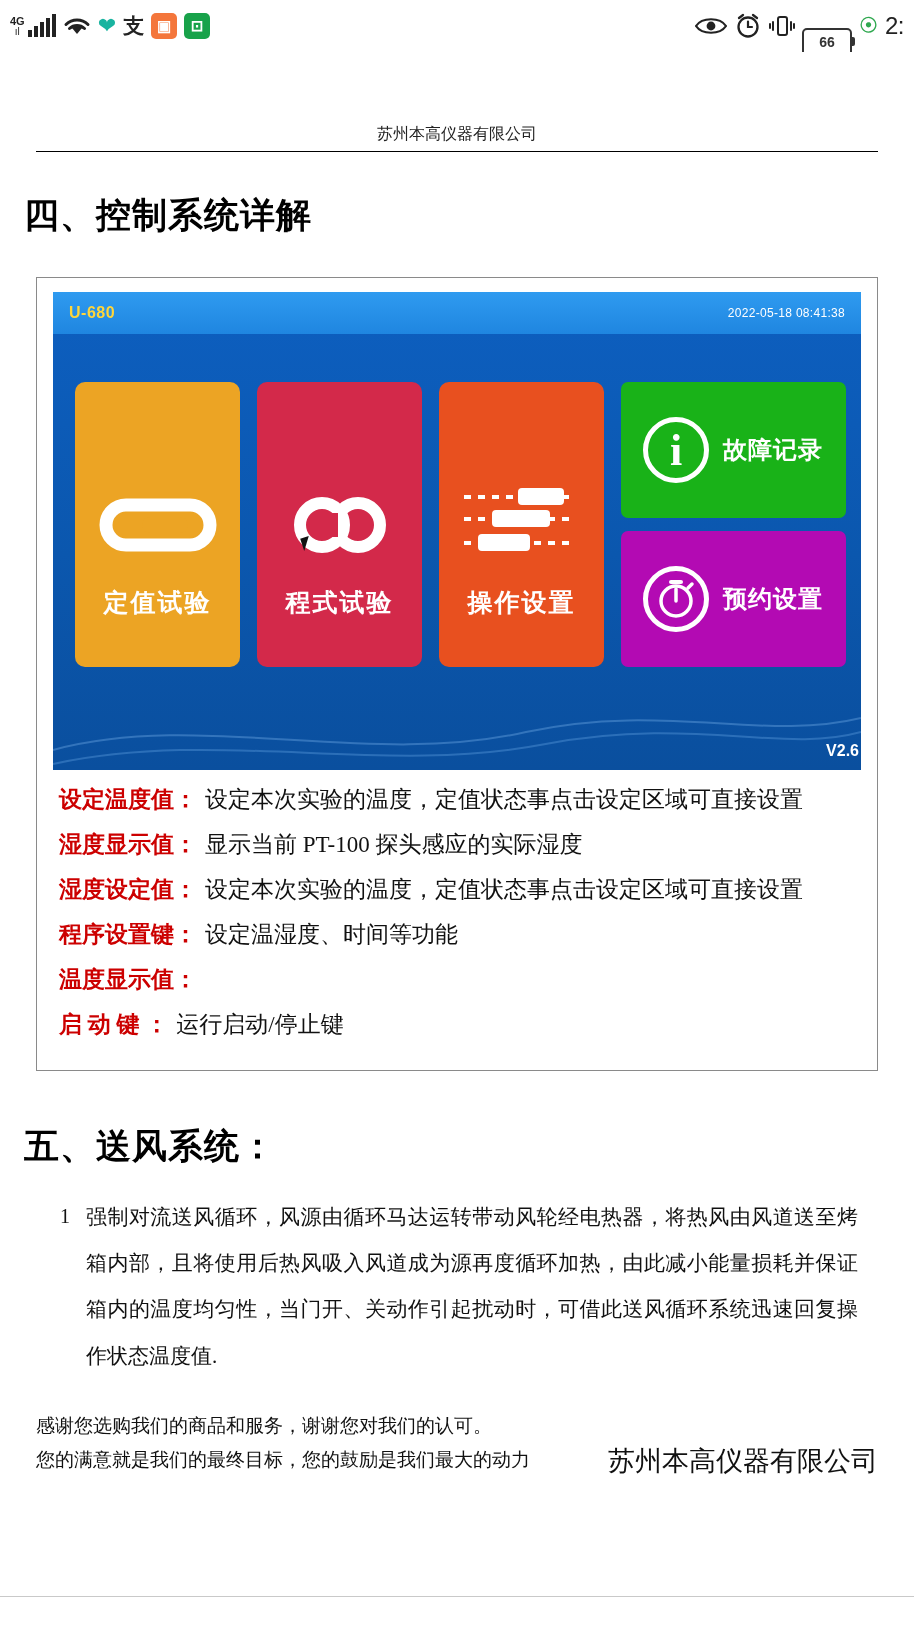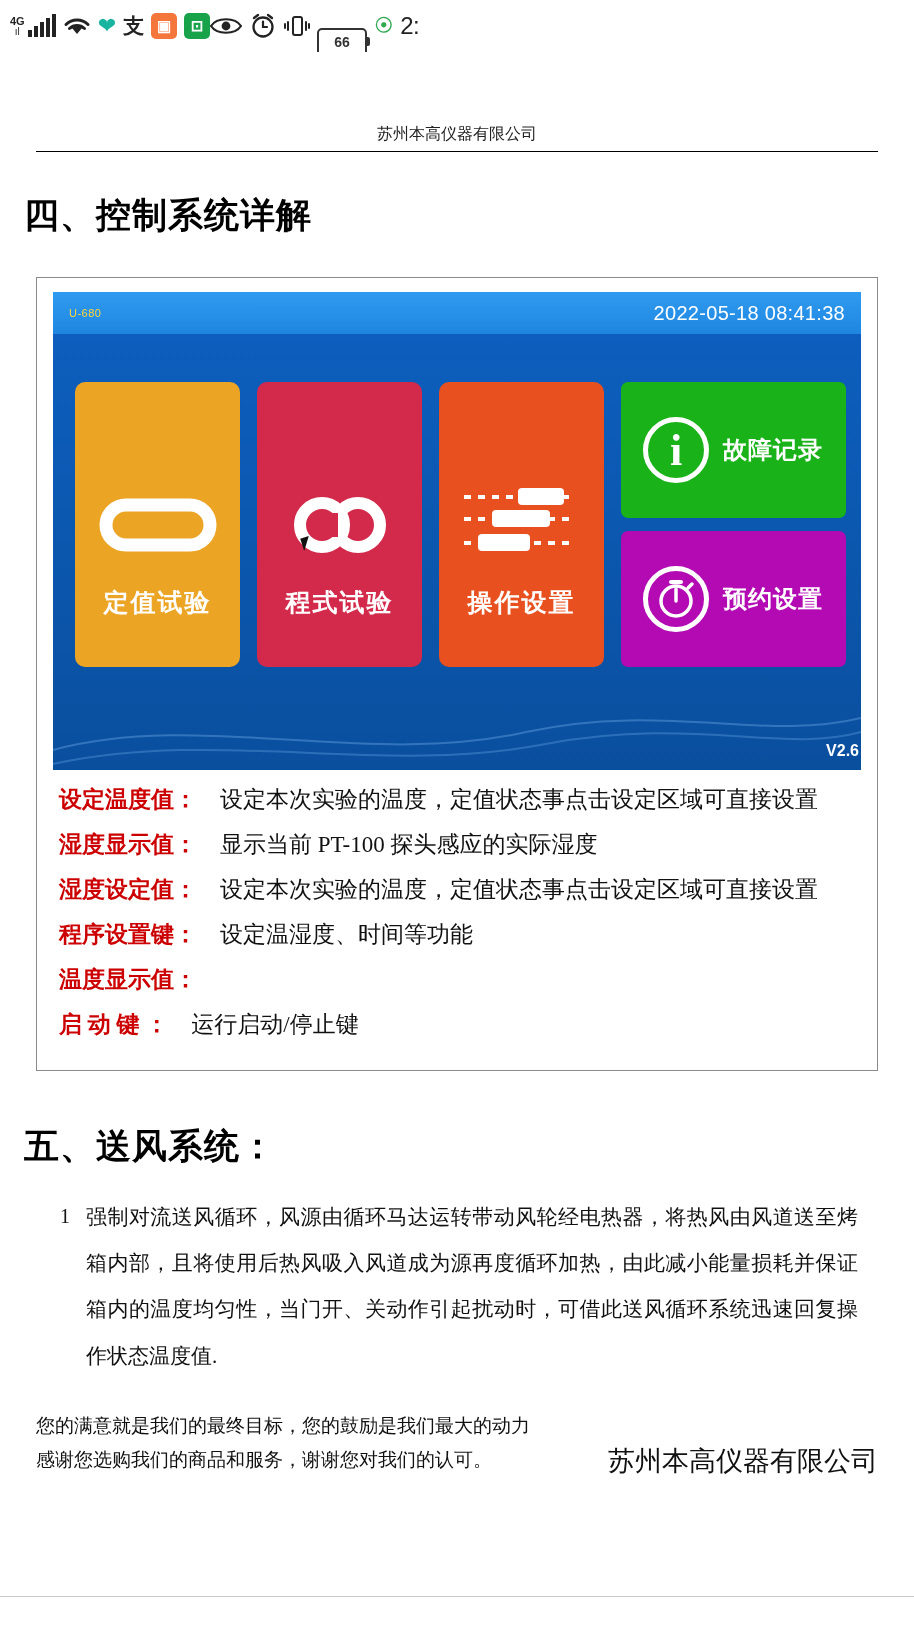--- a/index.html
+++ b/index.html
@@ -14,21 +14,21 @@
     overflow: hidden;
     position: relative;
   }
 
   
   #status-bar {
     height: 52px;
     background: #ffffff;
     display: flex;
     align-items: center;
-    justify-content: flex-start;
+    justify-content: space-between;
     padding: 1px 10px;
     box-sizing: border-box;
   }
   .sb-left, .sb-right {
     display: flex;
     align-items: center;
     gap: 7px;
   }
   .sb-icon {
     display: inline-flex;
@@ -152,27 +152,27 @@
     height: 42px;
     background: linear-gradient(180deg,#2f9bf0 0%, #1f86e0 100%);
     display: flex;
     align-items: center;
     justify-content: space-between;
     padding: 0 16px;
     box-sizing: border-box;
   }
   .device-model {
     color: #ffd63a;
-    font-weight: normal;
-    font-size: 11px;
+    font-weight: bold;
+    font-size: 16px;
     letter-spacing: 0.5px;
   }
   .device-datetime {
     color: #ffffff;
-    font-size: 20px;
+    font-size: 12px;
     letter-spacing: 0.3px;
   }
   .tiles {
     position: absolute;
     left: 22px;
     top: 90px;
     display: flex;
     gap: 17px;
   }
   .tile {
@@ -263,21 +263,20 @@
   
   .legend {
     margin-top: 14px;
     padding: 0 6px;
   }
   .legend-row {
     display: flex;
     align-items: center;
     margin-bottom: 14px;
     font-family: "Liberation Serif", serif;
-    gap: 15px;
   }
   .legend-term {
     color: #cc0000;
     font-weight: bold;
     font-size: 23px;
     white-space: nowrap;
     margin-right: 8px;
   }
   .legend-desc {
     color: #111;
@@ -492,20 +491,20 @@
 
   <div class="body-list">
     <div class="body-item">
       <span class="body-num">1</span>
       <span class="body-text">强制对流送风循环，风源由循环马达运转带动风轮经电热器，将热风由风道送至烤箱内部，且将使用后热风吸入风道成为源再度循环加热，由此减小能量损耗并保证箱内的温度均匀性，当门开、关动作引起扰动时，可借此送风循环系统迅速回复操作状态温度值.</span>
     </div>
   </div>
 
   <div class="closing">
     <div class="closing-left">
+      <p>感谢您选购我们的商品和服务，谢谢您对我们的认可。</p>
       <p>您的满意就是我们的最终目标，您的鼓励是我们最大的动力</p>
-      <p>感谢您选购我们的商品和服务，谢谢您对我们的认可。</p>
     </div>
     <div class="closing-company">苏州本高仪器有限公司</div>
   </div>
 
   <div class="bottom-rule"></div>
 </div>
 
 </body></html>

